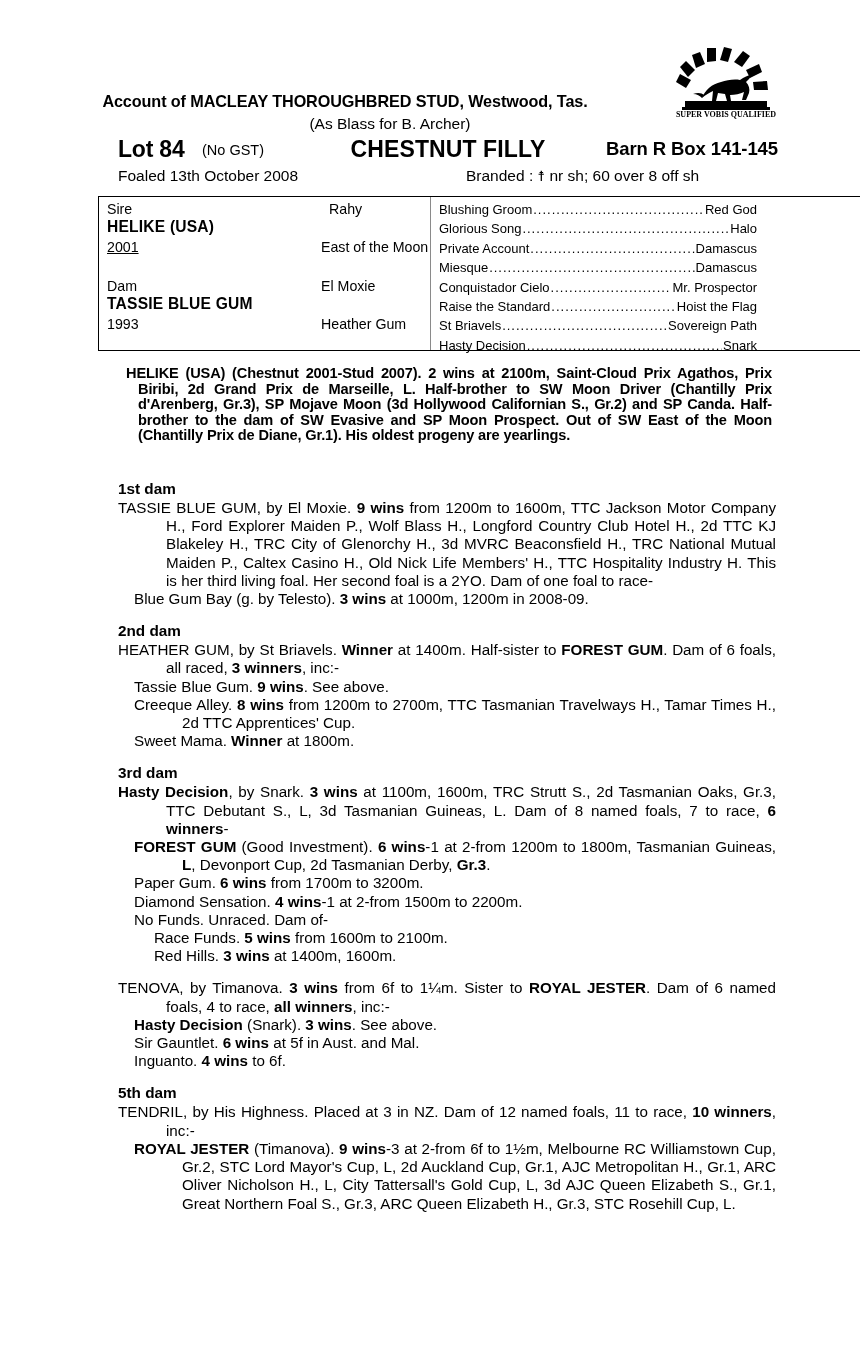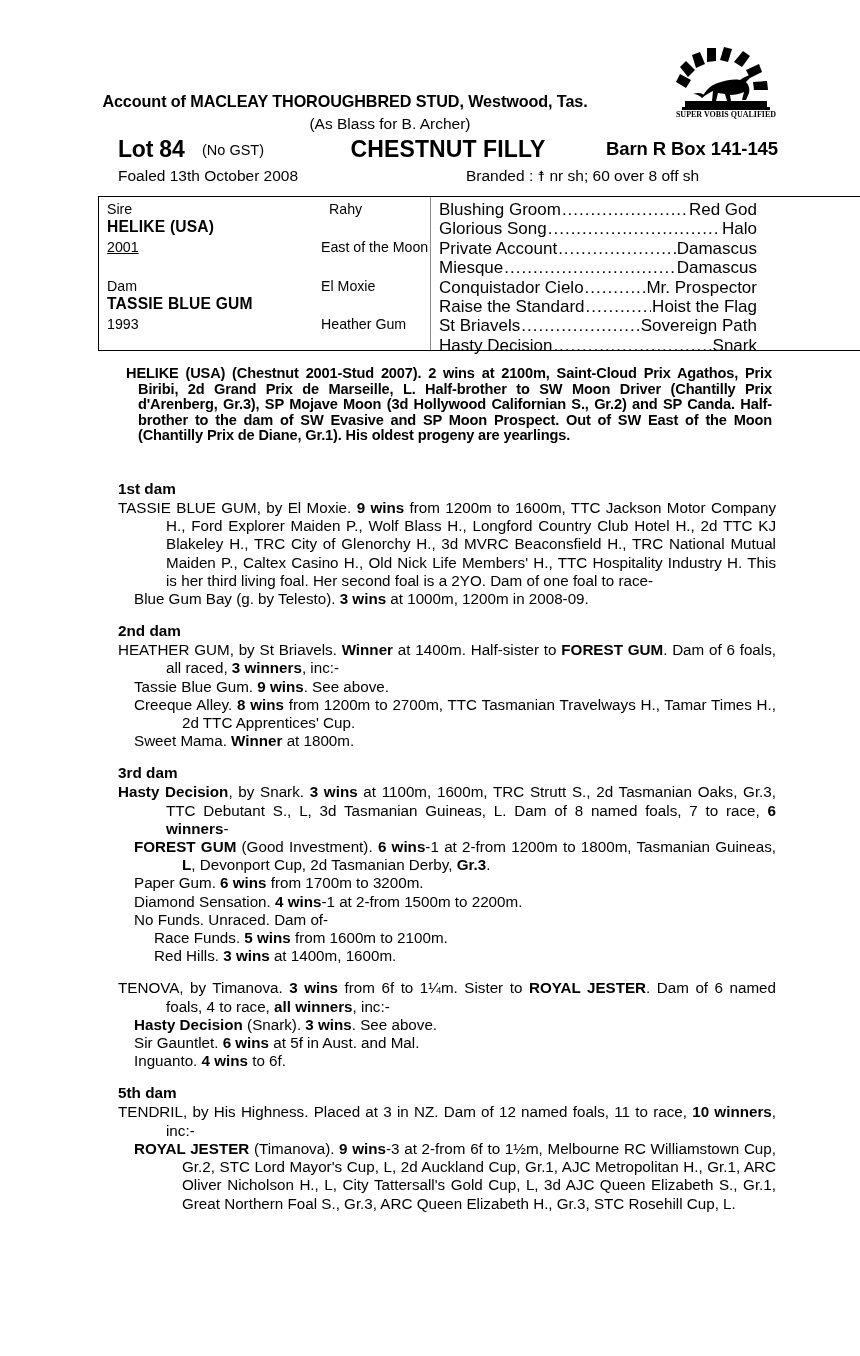--- a/index.html
+++ b/index.html
@@ -126,21 +126,21 @@
   }
   .ped-c1 { left: 8px; }
   .ped-c2 { left: 222px; }
   .ped-c3 { left: 340px; }
   .ped-bold { font-weight: bold; font-size: 15.6px; letter-spacing: 0.2px; }
 
   .gp-line {
     display: flex;
     align-items: flex-end;
     width: 318px;
-    font-size: 17px;
+    font-size: 13px;
     line-height: 19.4px;
   }
   .gp-line .nm { white-space: nowrap; }
   .gp-line .dots {
     flex: 1 1 auto;
     overflow: hidden;
     white-space: nowrap;
     letter-spacing: 1px;
     margin: 0 1px;
     color: #000;

